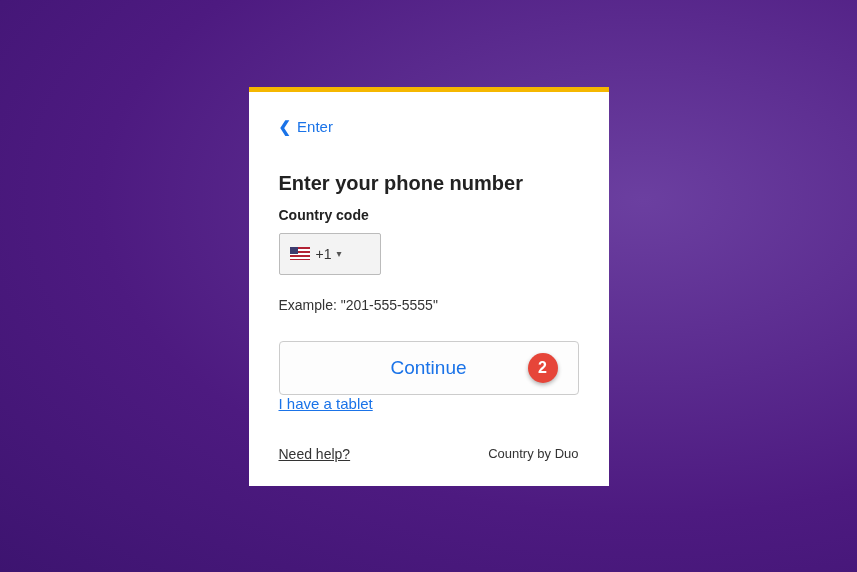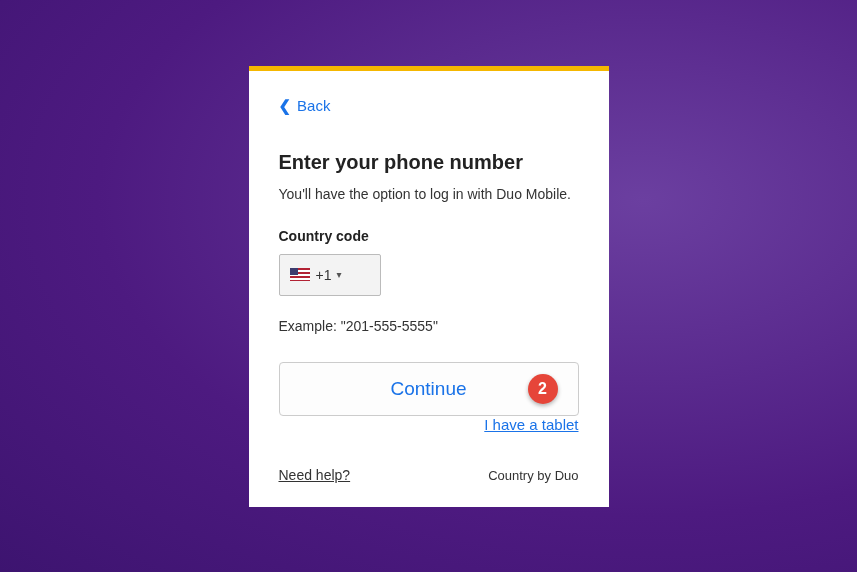--- a/index.html
+++ b/index.html
@@ -168,55 +168,54 @@
       font-size: 19px;
       border-radius: 4px;
       cursor: pointer;
       position: relative;
       display: flex;
       align-items: center;
       justify-content: center;
     }
     .tablet-link {
       display: block;
-      text-align: right;
+      text-align: left;
       color: #1a73e8;
       font-size: 15px;
       text-decoration: underline;
       cursor: pointer;
       margin-bottom: 34px;
     }
     .footer {
       display: flex;
       justify-content: space-between;
-      align-items: flex-end;
+      align-items: center;
     }
     .help-link {
       color: #333;
       font-size: 14px;
       text-decoration: underline;
       cursor: pointer;
     }
     .secured-text {
       color: #333;
       font-size: 13px;
     }
   </style>
 </head>
 <body>
 
 <div class="card">
 
   <div class="back-link">
     <span class="back-chevron">❮</span>
-    <span>Back</span>
+    <span>Enter</span>
   </div>
 
   <h1 class="title">Enter your phone number</h1>
-  <p class="subtitle">You'll have the option to log in with Duo Mobile.</p>
 
   <div class="fields-row">
     <div class="field-group">
       <label class="field-label">Country code</label>
       <div class="country-select">
         <span class="flag"></span>
         <span class="country-code-text">+1</span>
         <span class="dropdown-caret">▾</span>
       </div>
     </div>

